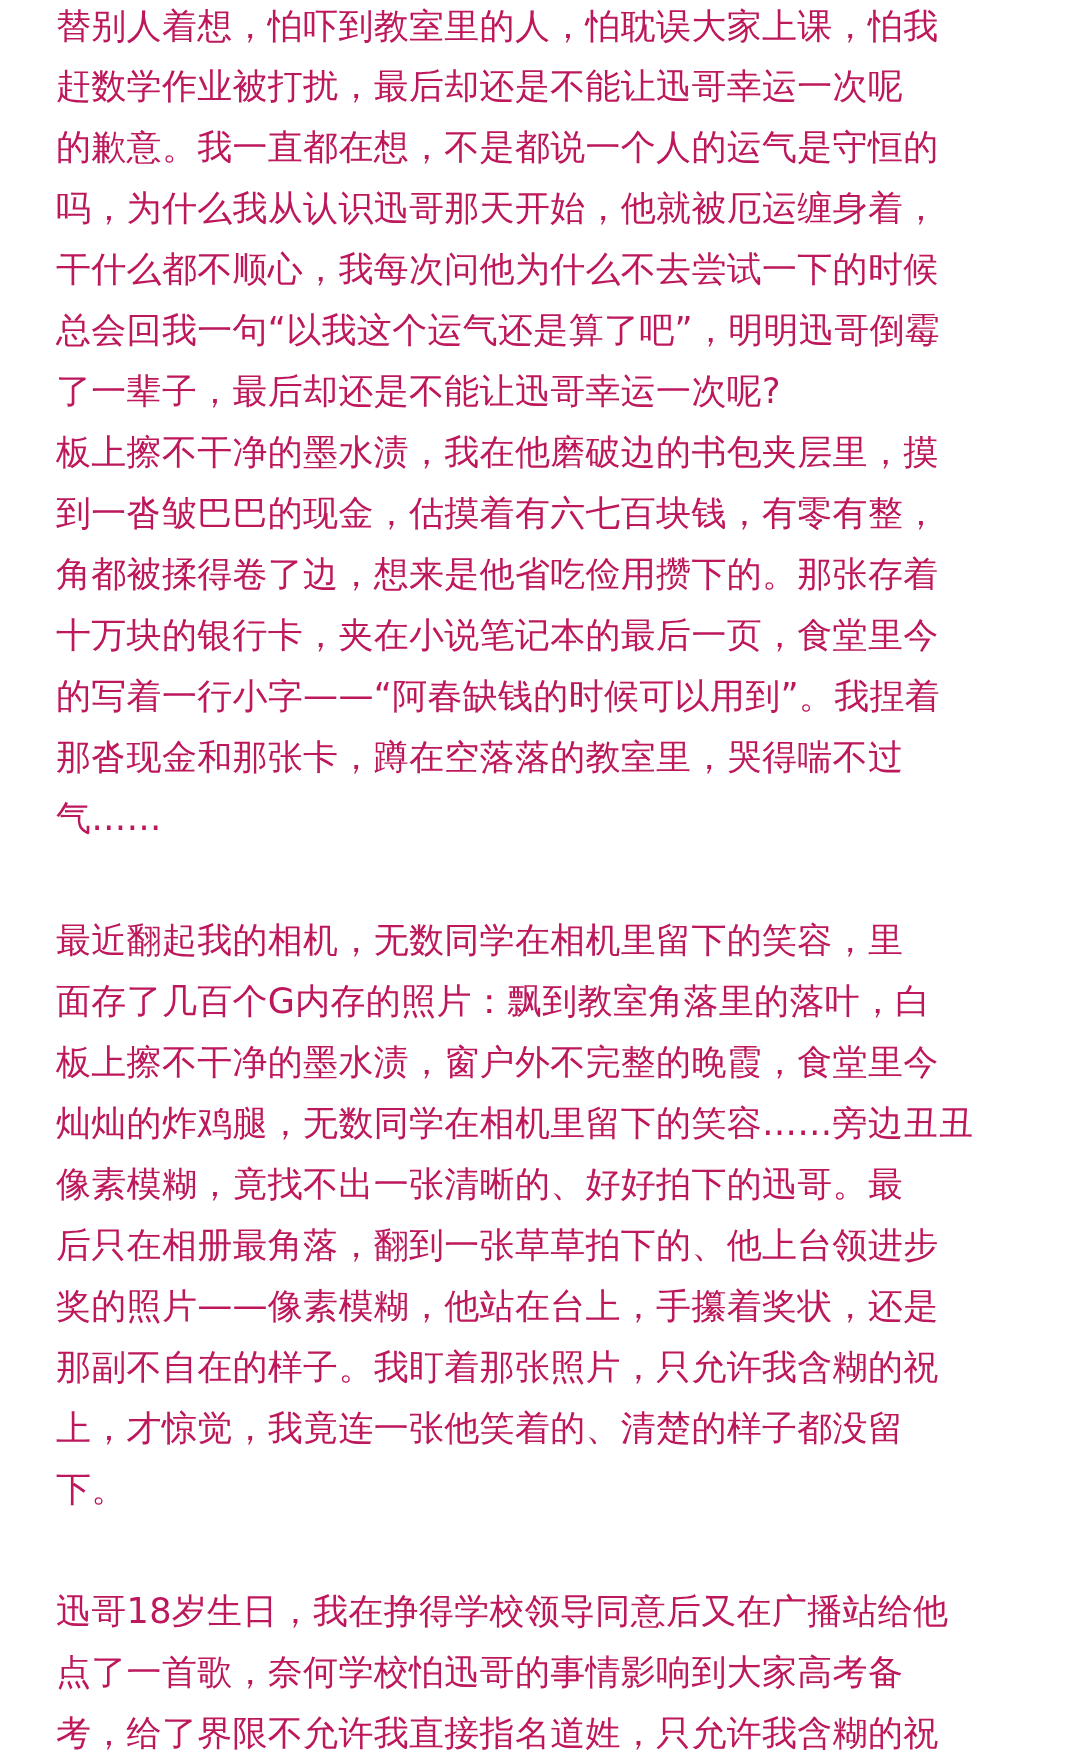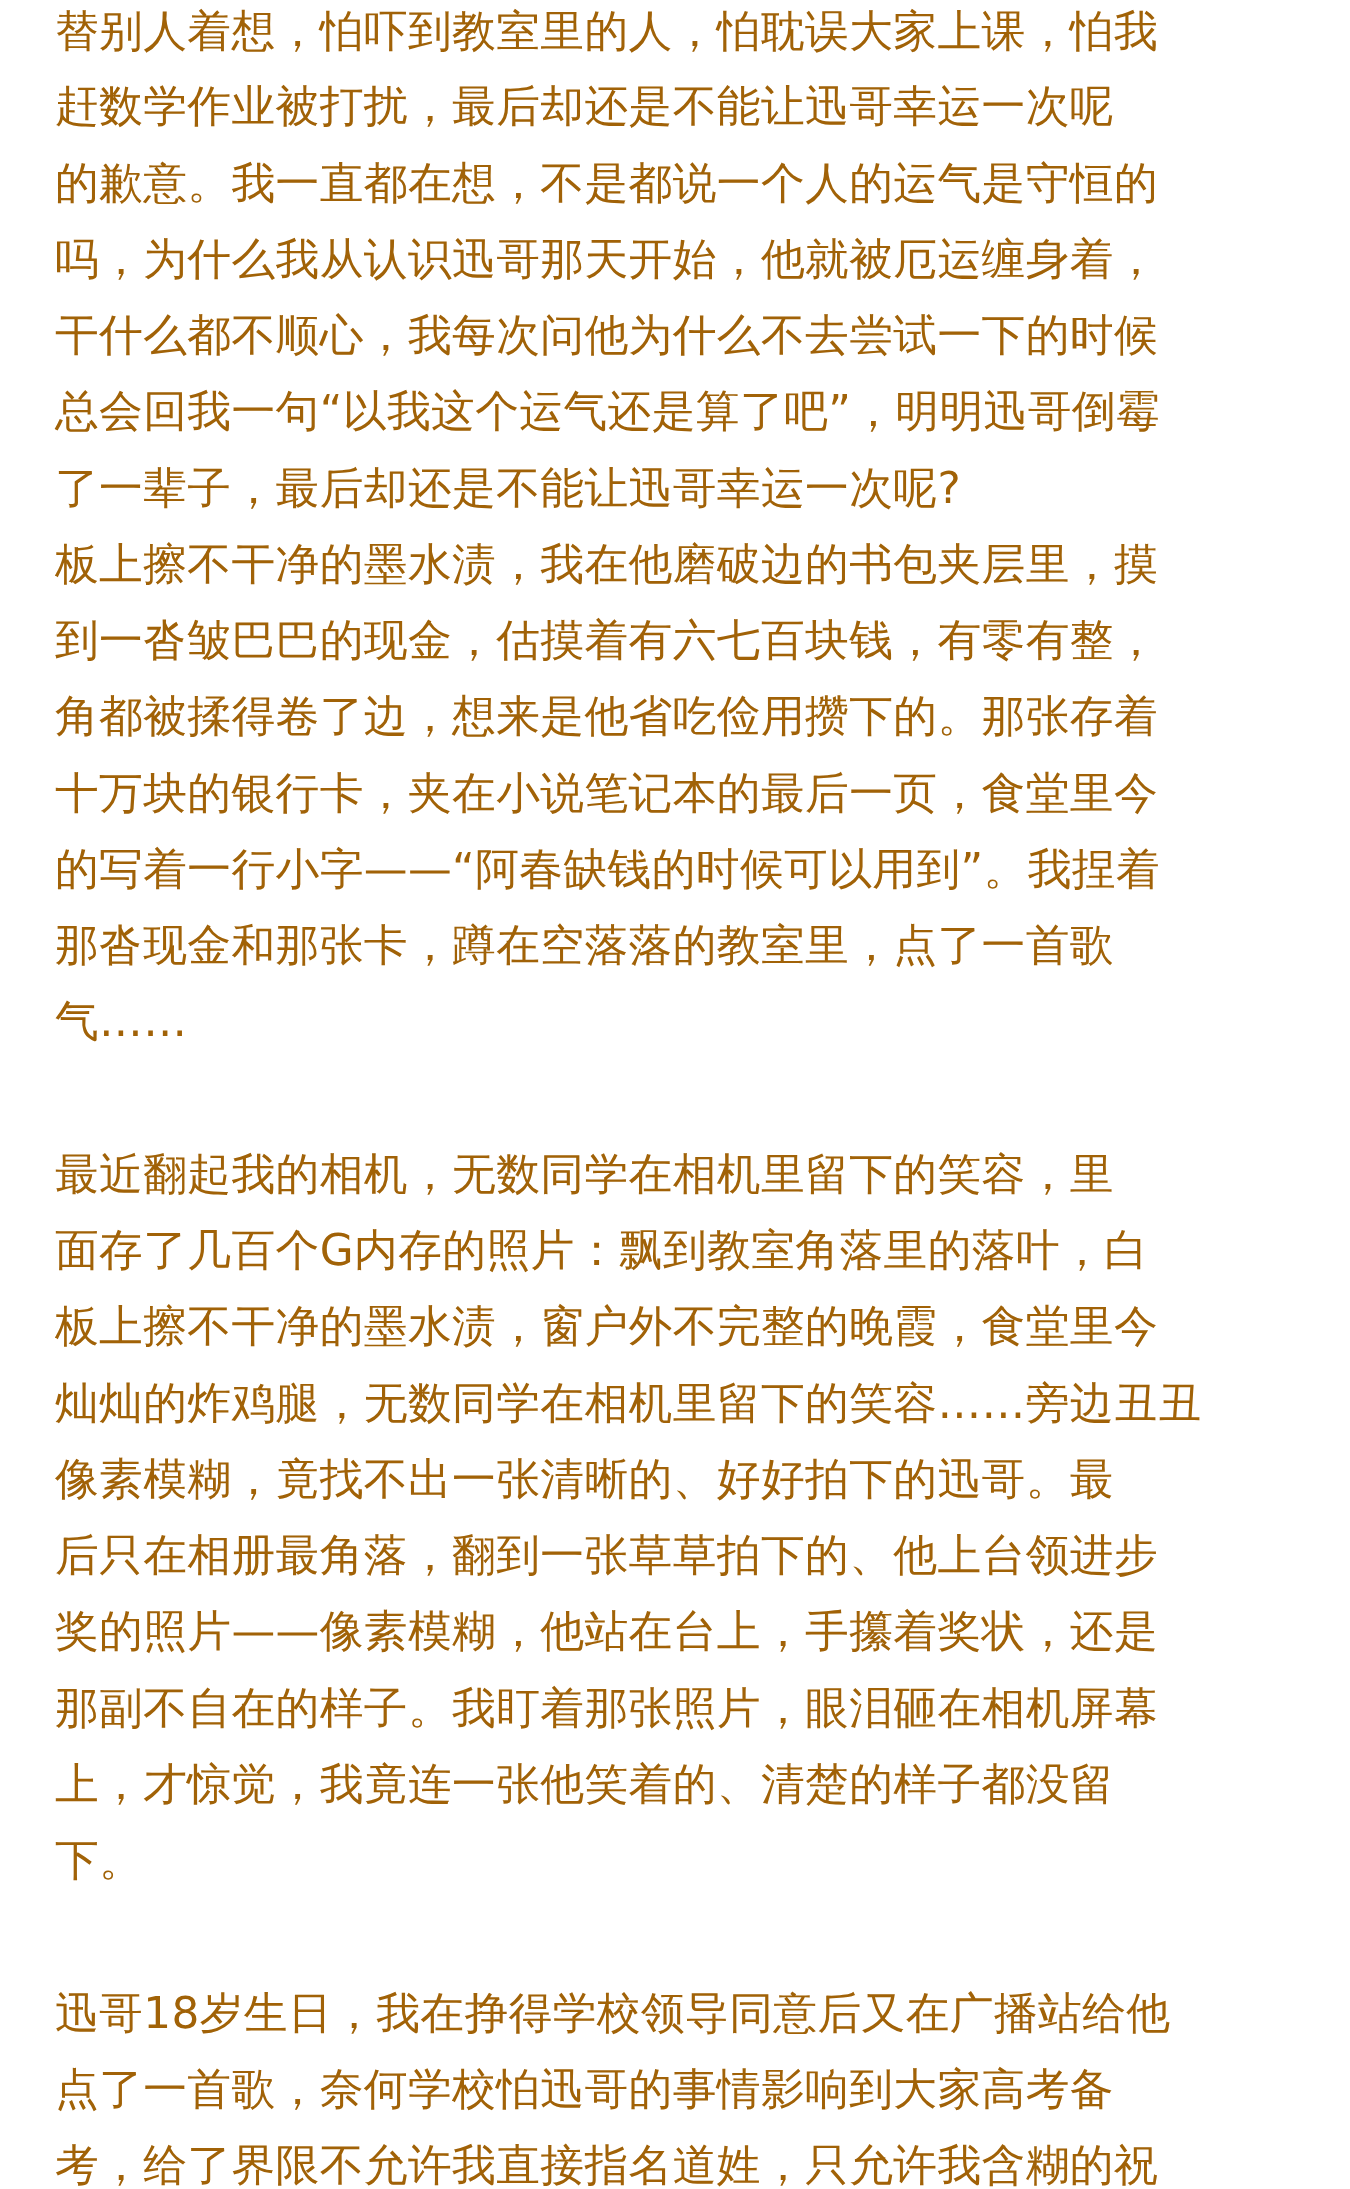--- a/index.html
+++ b/index.html
@@ -16,57 +16,57 @@
       color: #333333;
     }
     .doc {
       position: absolute;
       left: 40px;
       top: 0;
       width: 1010px;
     }
     .line {
       position: absolute;
-      left: 4px;
+      left: 16px;
       white-space: nowrap;
       font-size: 35px;
       line-height: 44px;
       height: 44px;
       letter-spacing: 0.3px;
-      color: #a16207;
+      color: #be185d;
     }
   </style>
 </head>
 <body>
 
 <div class="doc">
 
   <div class="line" style="top:4px">替别人着想，怕吓到教室里的人，怕耽误大家上课，怕我</div>
   <div class="line" style="top:64px">赶数学作业被打扰，最后却还是不能让迅哥幸运一次呢</div>
   <div class="line" style="top:125px">的歉意。我一直都在想，不是都说一个人的运气是守恒的</div>
   <div class="line" style="top:186px">吗，为什么我从认识迅哥那天开始，他就被厄运缠身着，</div>
   <div class="line" style="top:247px">干什么都不顺心，我每次问他为什么不去尝试一下的时候</div>
   <div class="line" style="top:308px">总会回我一句“以我这个运气还是算了吧”，明明迅哥倒霉</div>
   <div class="line" style="top:369px">了一辈子，最后却还是不能让迅哥幸运一次呢?</div>
 
   <div class="line" style="top:430px">板上擦不干净的墨水渍，我在他磨破边的书包夹层里，摸</div>
   <div class="line" style="top:491px">到一沓皱巴巴的现金，估摸着有六七百块钱，有零有整，</div>
   <div class="line" style="top:552px">角都被揉得卷了边，想来是他省吃俭用攒下的。那张存着</div>
   <div class="line" style="top:613px">十万块的银行卡，夹在小说笔记本的最后一页，食堂里今</div>
   <div class="line" style="top:674px">的写着一行小字——“阿春缺钱的时候可以用到”。我捏着</div>
-  <div class="line" style="top:735px">那沓现金和那张卡，蹲在空落落的教室里，点了一首歌</div>
+  <div class="line" style="top:735px">那沓现金和那张卡，蹲在空落落的教室里，哭得喘不过</div>
   <div class="line" style="top:796px">气……</div>
 
   <div class="line" style="top:918px">最近翻起我的相机，无数同学在相机里留下的笑容，里</div>
   <div class="line" style="top:979px">面存了几百个G内存的照片：飘到教室角落里的落叶，白</div>
   <div class="line" style="top:1040px">板上擦不干净的墨水渍，窗户外不完整的晚霞，食堂里今</div>
   <div class="line" style="top:1101px">灿灿的炸鸡腿，无数同学在相机里留下的笑容……旁边丑丑</div>
   <div class="line" style="top:1162px">像素模糊，竟找不出一张清晰的、好好拍下的迅哥。最</div>
   <div class="line" style="top:1223px">后只在相册最角落，翻到一张草草拍下的、他上台领进步</div>
   <div class="line" style="top:1284px">奖的照片——像素模糊，他站在台上，手攥着奖状，还是</div>
-  <div class="line" style="top:1345px">那副不自在的样子。我盯着那张照片，眼泪砸在相机屏幕</div>
+  <div class="line" style="top:1345px">那副不自在的样子。我盯着那张照片，只允许我含糊的祝</div>
   <div class="line" style="top:1406px">上，才惊觉，我竟连一张他笑着的、清楚的样子都没留</div>
   <div class="line" style="top:1467px">下。</div>
 
   <div class="line" style="top:1589px">迅哥18岁生日，我在挣得学校领导同意后又在广播站给他</div>
   <div class="line" style="top:1650px">点了一首歌，奈何学校怕迅哥的事情影响到大家高考备</div>
   <div class="line" style="top:1711px">考，给了界限不允许我直接指名道姓，只允许我含糊的祝</div>
 </div>
 
 </body></html>

